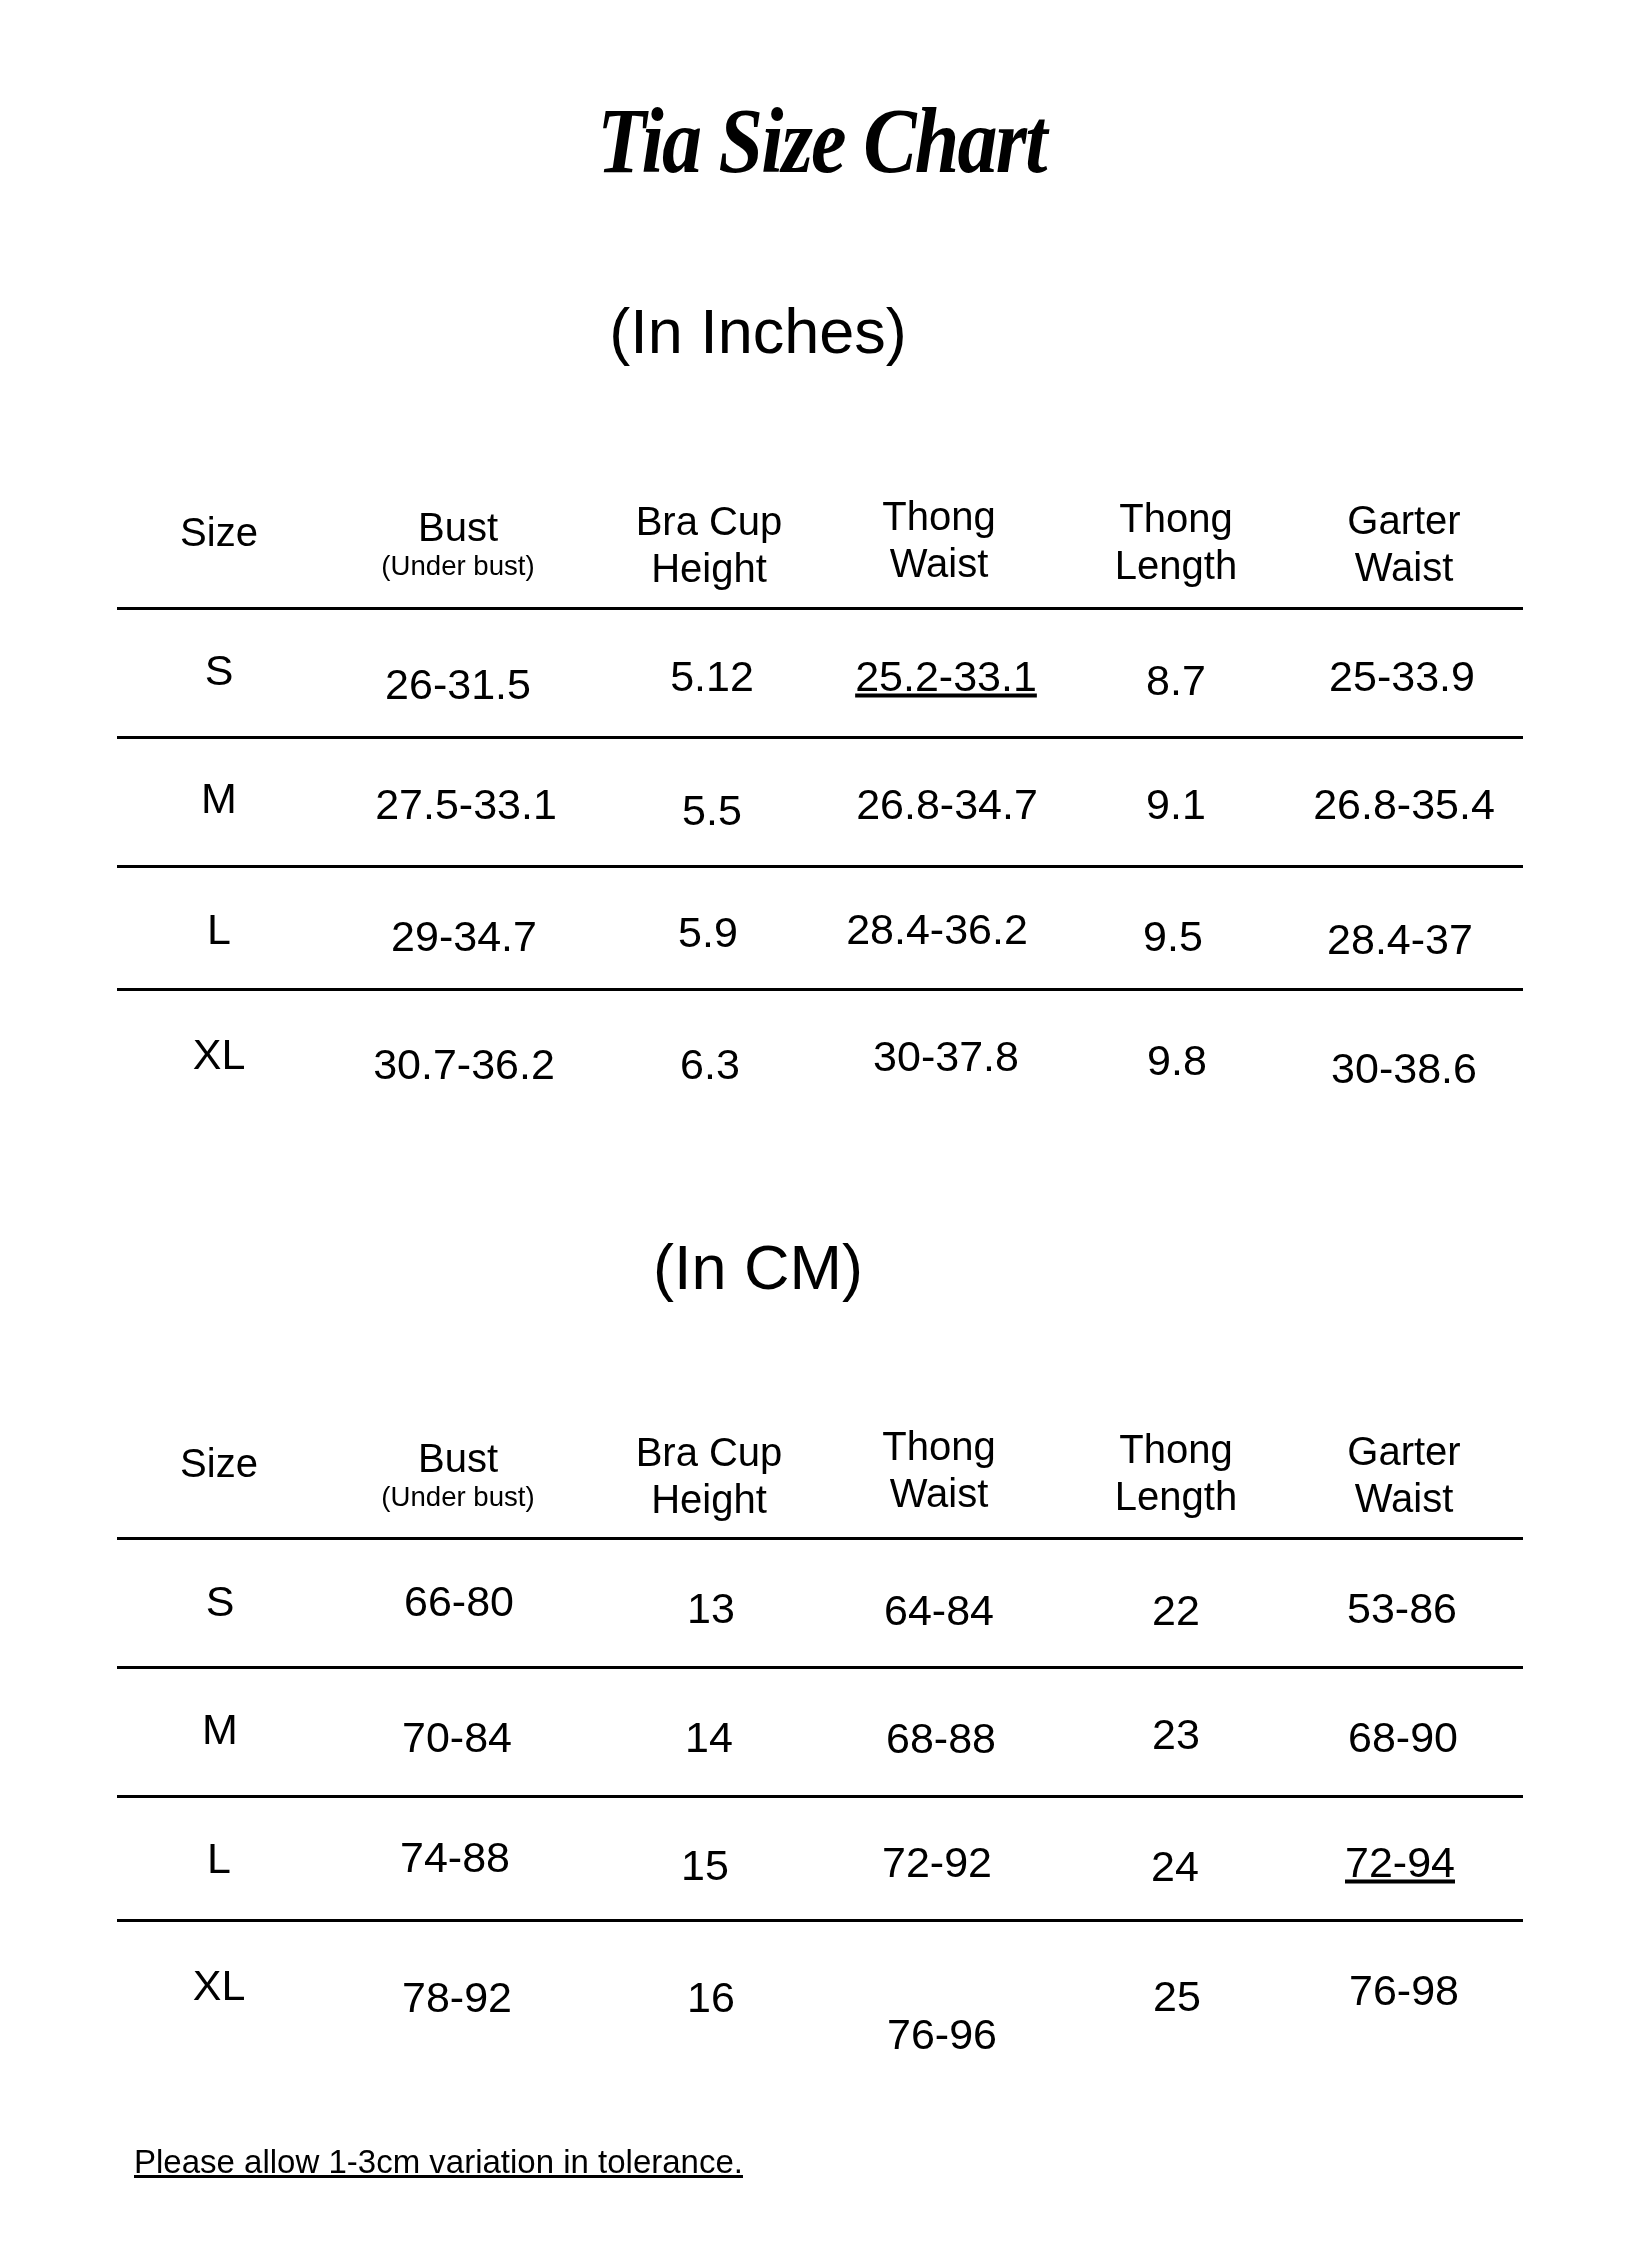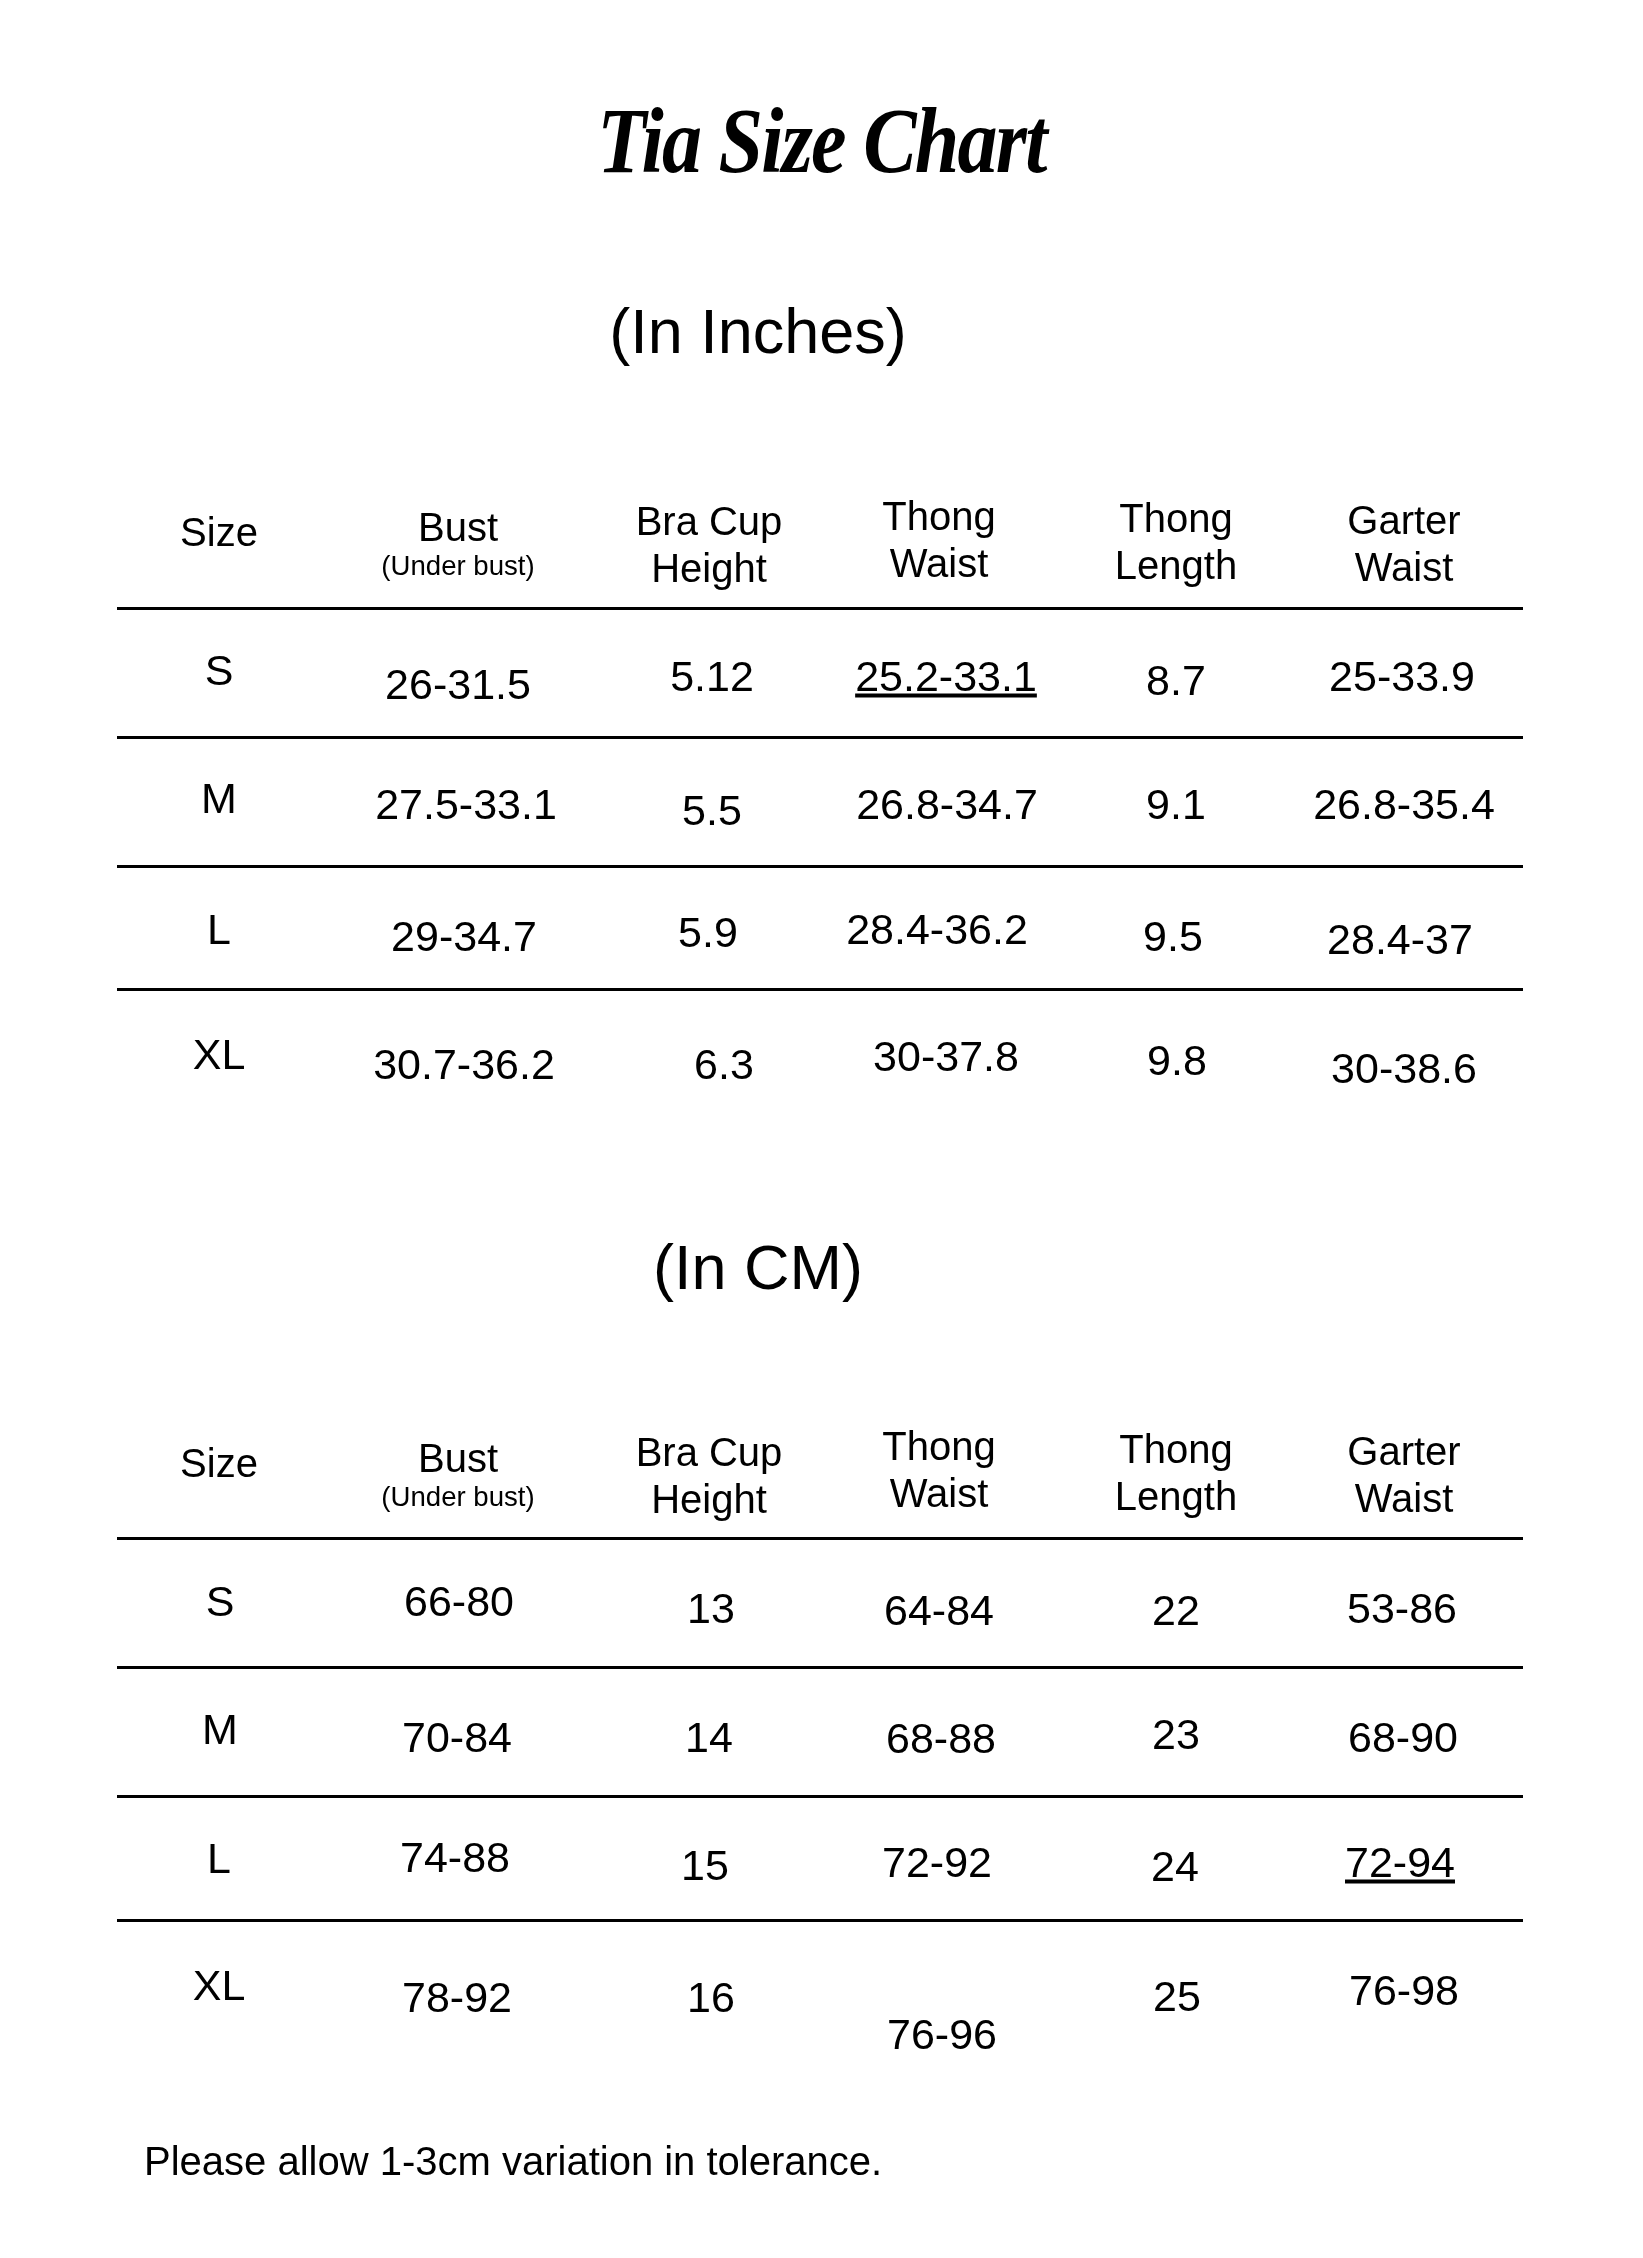--- a/index.html
+++ b/index.html
@@ -66,24 +66,25 @@
     }
     .rule {
       position: absolute;
       left: 0;
       width: 1406px;
       height: 3px;
       background: #000000;
     }
     .footer {
       position: absolute;
-      left: 144px;
+      left: 134px;
       top: 2140px;
-      font-size: 40px;
+      font-size: 33px;
       line-height: 43px;
+      text-decoration: underline;
     }
   </style>
 </head>
 <body>
 
 <div class="title">Tia Size Chart</div>
 
 <div class="section-heading" style="top:292px;">(In Inches)</div>
 
 <div class="table" style="top:0;">
@@ -142,21 +143,21 @@
     <div class="cell" style="left:591px; top:932px;">5.9</div>
     <div class="cell" style="left:820px; top:929px;">28.4-36.2</div>
     <div class="cell" style="left:1056px; top:936px;">9.5</div>
     <div class="cell" style="left:1283px; top:939px;">28.4-37</div>
   </div>
   <div class="rule" style="top:988px;"></div>
 
   <div>
     <div class="cell" style="left:102px; top:1054px;">XL</div>
     <div class="cell" style="left:347px; top:1064px;">30.7-36.2</div>
-    <div class="cell" style="left:593px; top:1064px;margin-left:14px;">6.3</div>
+    <div class="cell" style="left:593px; top:1064px;">6.3</div>
     <div class="cell" style="left:829px; top:1056px;">30-37.8</div>
     <div class="cell" style="left:1060px; top:1060px;">9.8</div>
     <div class="cell" style="left:1287px; top:1068px;">30-38.6</div>
   </div>
 </div>
 
 <div class="section-heading" style="top:1228px;">(In CM)</div>
 
 <div class="table" style="top:0;">
 

